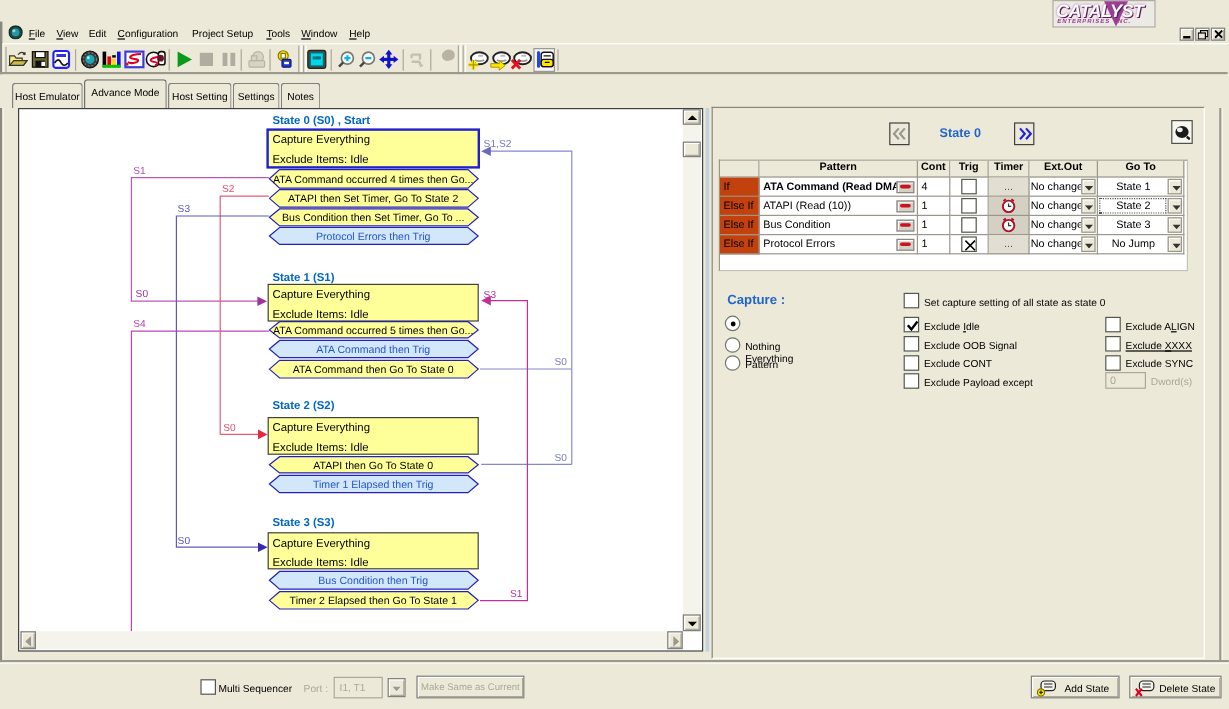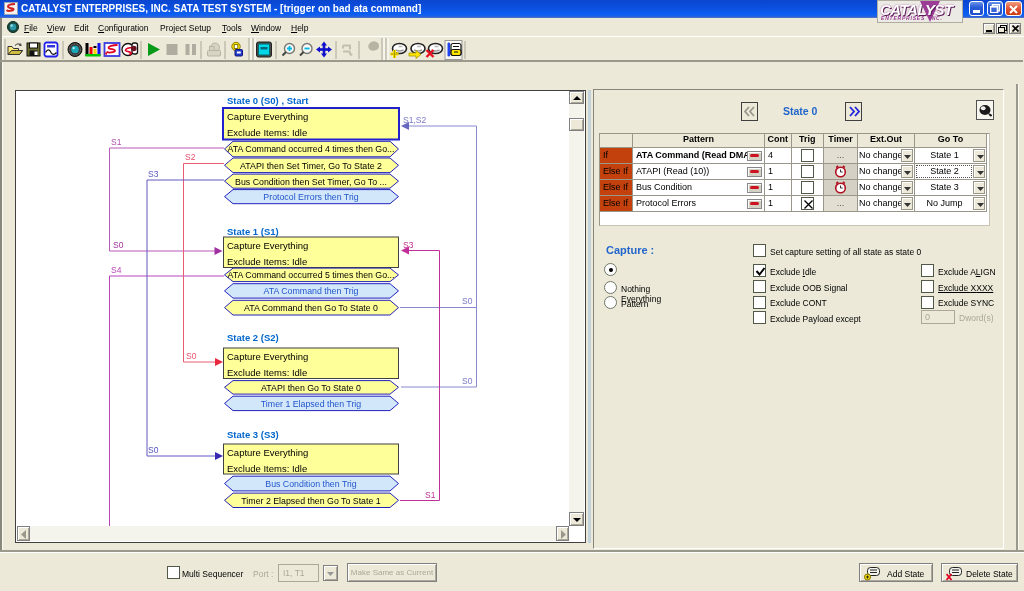--- a/index.html
+++ b/index.html
@@ -37,38 +37,20 @@
 .redbtn { position:absolute; width:15px; height:10px; background:#D4D0C4; border:1px solid #888; box-shadow:inset 1px 1px 0 #fff; }
 .redbtn::after { content:""; position:absolute; left:2px; top:2.5px; width:9px; height:3px; background:#CC1122; border-radius:2px; }
 .drop { position:absolute; background:#ECE9D8; border:1px solid #9a968a; box-shadow:inset 1px 1px 0 #fff; }
 .cklabel { position:absolute; font-size:8.5px; color:#000; }
 .btn { position:absolute; background:#ECE9D8; border:1px solid #808080; box-shadow:inset 1px 1px 0 #fff, inset -1px -1px 0 #aca899; }
 .abs { position:absolute; }
 </style>
 </head>
 <body>
 <div id="app">
-  <div id="titlebar">
-    <div id="appicon"><svg width="12" height="11" viewBox="0 0 12 11">
-          <path d="M10 1 C6 1 3 2 3 3.5 C3 5 6 5 7.5 5.5 C9 6 9 7 7 7.5 C5 8 2.5 8 1.5 7" stroke="#cc2222" stroke-width="2" fill="none"></path>
-        </svg></div>
-    <div id="titletext">CATALYST ENTERPRISES, INC. SATA TEST SYSTEM - [trigger on bad ata command]</div>
-    <div class="winbtn" style="left:969px;width:15px;background:linear-gradient(180deg,#6A93E8,#2A5CD6 40%,#1F4FC8);border:1px solid #fff;">
-        <span style="position:absolute;left:3px;top:8px;width:7px;height:3px;background:#fff;"></span>
-      </div>
-    <div class="winbtn" style="left:987px;width:16px;background:linear-gradient(180deg,#6A93E8,#2A5CD6 40%,#1F4FC8);border:1px solid #fff;">
-      <svg width="10" height="9" style="margin-top:2px;">
-          <rect x="2.5" y="0.8" width="7" height="6" fill="none" stroke="#fff" stroke-width="1.6"></rect>
-          <rect x="0.5" y="2.8" width="7" height="6" fill="#3A66D8" stroke="#fff" stroke-width="1.6"></rect>
-        </svg>
-    </div>
-    <div class="winbtn" style="left:1005px;width:17px;background:linear-gradient(180deg,#F0A080,#E2593A 45%,#CC3912);border:1px solid #fff;"><svg width="9" height="9" style="margin-top:3px;">
-          <path d="M1,1 l7,7 M8,1 l-7,7" stroke="#fff" stroke-width="2"></path>
-        </svg></div>
-  </div>
   <div id="logo">
     <div style="position:absolute;left:42px;top:0px;width:0;height:0;border-left:10px solid transparent;border-right:10px solid transparent;border-top:21px solid #9B3D96;"></div>
     <div style="position:absolute;left:2px;top:0px;width:81px;height:13px;font-style:italic;font-weight:bold;font-size:15px;color:#fff;text-shadow:1px 1px 0 #5a1d58, 0 0 1.5px #9B3D96;letter-spacing:-0.5px;">CATALYST</div>
     <div style="position:absolute;left:3px;top:14px;font-style:italic;font-weight:bold;font-size:5px;color:#9B3D96;letter-spacing:0.8px;">ENTERPRISES&nbsp;&nbsp;INC.</div>
   </div>
   <div id="menubar">
     <svg width="12" height="12" style="position:absolute;left:7px;top:3px;">
         <circle cx="6" cy="6" r="5.5" fill="#1a4a40" stroke="#0a2a22"></circle>
         <circle cx="6" cy="6" r="3.2" fill="#2898a8"></circle>
         <circle cx="4.6" cy="4.6" r="1.3" fill="#90d8e0"></circle>
@@ -233,20 +215,27 @@
           </g>
         </g>
   </svg>
   </div>
 
   <div class="abs" style="left:0;top:18px;width:2px;height:573px;background:#8a887c;"></div>
   <div class="abs" style="left:2px;top:36px;width:1px;height:555px;background:#fbfaf2;"></div>
   <div class="abs" style="left:0;top:60px;width:1023px;height:2px;background:#9a998c;"></div>
   <div class="abs" style="left:1016px;top:84px;width:2px;height:467px;background:#9a998c;"></div>
   <div class="abs" style="left:1018px;top:84px;width:1px;height:468px;background:#fbfaf2;"></div>
+  <div id="tabs">
+    <div class="tab" style="left:10px;width:59px;">Host Emulator</div>
+    <div class="tab" style="left:70px;top:4px;height:24px;width:69px;border-color:#707070;z-index:2;">Advance Mode</div>
+    <div class="tab" style="left:140px;width:53px;">Host Setting</div>
+    <div class="tab" style="left:194px;width:39px;">Settings</div>
+    <div class="tab" style="left:234px;width:33px;">Notes</div>
+  </div>
   <div id="leftpanel"></div>
   <div class="abs" id="vscroll" style="left:569px;top:91px;width:15px;height:435px;background:#F5F4EC;">
     <div class="btn" style="left:0;top:0;width:15px;height:13px;"><svg width="8" height="4" style="margin:4px 0 0 3px;">
           <path d="M4,0 L8,4 L0,4 Z" fill="#000"></path>
         </svg></div>
     <div class="btn" style="left:0;top:27px;width:15px;height:13px;"></div>
     <div class="btn" style="left:0;top:421px;width:15px;height:14px;"><svg width="8" height="4" style="margin:5px 0 0 3px;">
           <path d="M4,4 L8,0 L0,0 Z" fill="#000"></path>
         </svg></div>
   </div>

